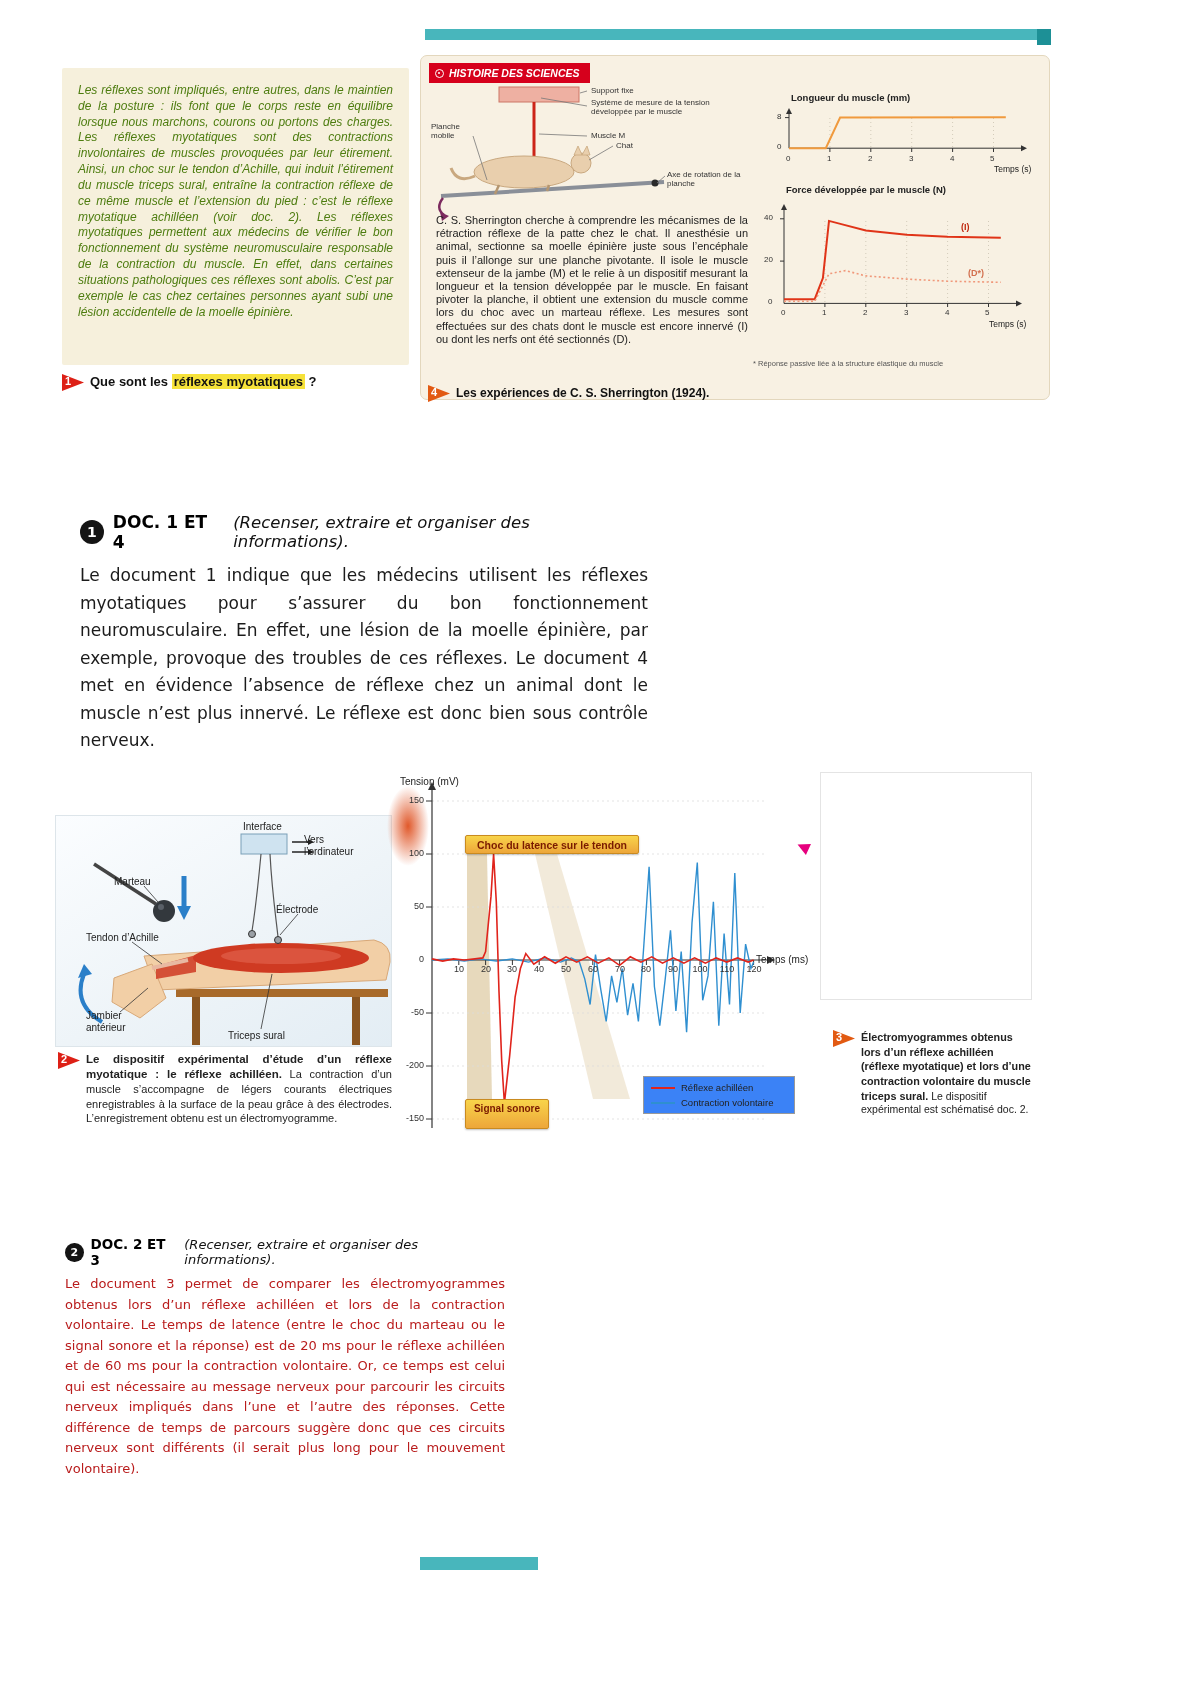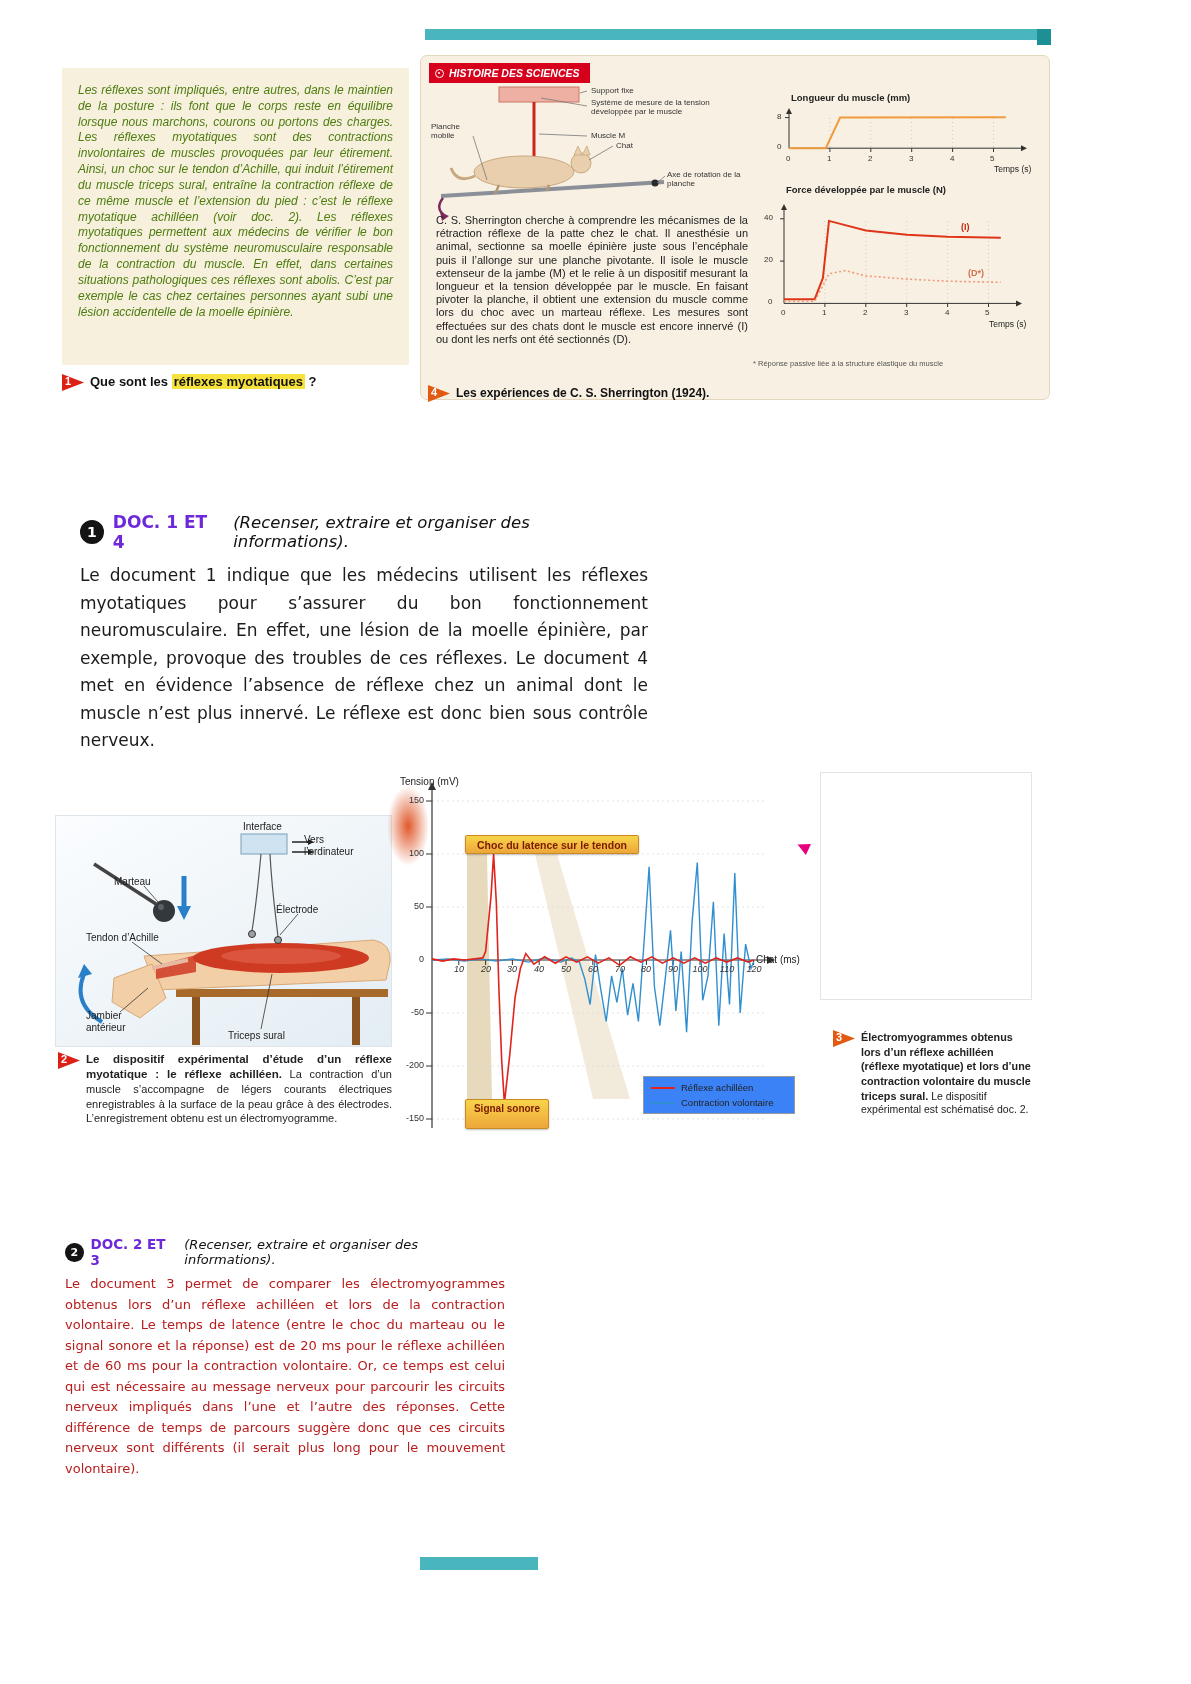--- a/index.html
+++ b/index.html
@@ -59,21 +59,21 @@
   .series-label { position:absolute; font-size:9px; font-weight:bold; }
   .footnote { position:absolute; left:332px; top:303px; width:292px; font-size:7.5px; color:#555; }
   polyline { fill:none; }
 
   
   .answer1 { position:absolute; left:80px; top:512px; width:568px; font-family:"DejaVu Sans", sans-serif; }
   .ans-head { display:flex; align-items:center; gap:9px; margin-bottom:10px; }
   .numc { display:inline-flex; align-items:center; justify-content:center; border-radius:50%; background:#141414; color:#fff; font-weight:bold; }
   .numc.big { width:24px; height:24px; font-size:14px; }
   .numc.small { width:19px; height:19px; font-size:11px; }
-  .ans-title { font-weight:bold; font-size:17px; color:#6d28d9; }
+  .ans-title { font-weight:bold; font-size:17px; color:#000000; }
   .ans-sub { font-style:italic; font-size:16.5px; color:#111; }
   .answer1 .ans-body { font-size:17px; line-height:1.62; text-align:justify; color:#1b1b1b; }
   .answer2 { position:absolute; left:65px; top:1236px; width:440px; font-family:"DejaVu Sans", sans-serif; }
   .answer2 .ans-title { font-size:13.5px; }
   .answer2 .ans-sub { font-size:13px; }
   .answer2 .ans-body { font-size:13px; line-height:1.58; text-align:justify; color:#b91c1c; }
   .answer2 .ans-head { margin-bottom:6px; gap:7px; }
 
   
   .doc2-fig { position:absolute; left:55px; top:815px; width:337px; height:232px;
@@ -82,21 +82,21 @@
   .doc2-caption { left:58px; top:1052px; width:334px; }
   .doc2-caption .ctext { font-size:11px; line-height:1.32; text-align:justify; color:#222; }
   .ctext b { font-size:11.5px; }
 
   
   .doc3-chart { position:absolute; left:395px; top:758px; width:640px; height:397px; background:#ffffff; }
   .orange-blob { position:absolute; left:-8px; top:28px; width:42px; height:80px; border-radius:50%;
     background:radial-gradient(closest-side,#e0592b 0%,rgba(224,89,43,0.45) 55%,rgba(224,89,43,0) 100%); }
   .emg-ylabel { position:absolute; left:5px; top:18px; font-size:10px; color:#222; }
   .emg-ytick { position:absolute; width:27px; text-align:right; font-size:9px; color:#333; }
-  .emg-xtick { position:absolute; width:20px; text-align:center; font-size:9px; color:#333;font-style:italic; }
+  .emg-xtick { position:absolute; width:20px; text-align:center; font-size:9px; color:#333; }
   .emg-xlabel { position:absolute; left:361px; top:196px; font-size:10px; color:#222; }
   .anno { position:absolute; font-weight:bold; color:#7a1b00; text-align:center;
     background:linear-gradient(180deg,#f8d44a,#eda63a); border:1px solid #c98a20; border-radius:2px;
     box-shadow:0 1px 2px rgba(0,0,0,0.25); }
   .anno.choc { left:70px; top:77px; width:174px; height:19px; font-size:10.5px; line-height:18px; }
   .anno.signal { left:70px; top:341px; width:84px; height:30px; font-size:10px; line-height:17px; }
   .emg-legend { position:absolute; left:248px; top:318px; width:152px; background:#3b82f6;
     border:1px solid #999; padding:5px 7px; display:flex; flex-direction:column; gap:4px; }
   .leg-row { display:flex; align-items:center; gap:6px; }
   .leg-swatch { display:inline-block; width:24px; height:2px; }
@@ -372,21 +372,21 @@
     <span class="emg-xtick" style="left:107px; top:206px;">30</span>
     <span class="emg-xtick" style="left:134px; top:206px;">40</span>
     <span class="emg-xtick" style="left:161px; top:206px;">50</span>
     <span class="emg-xtick" style="left:188px; top:206px;">60</span>
     <span class="emg-xtick" style="left:215px; top:206px;">70</span>
     <span class="emg-xtick" style="left:241px; top:206px;">80</span>
     <span class="emg-xtick" style="left:268px; top:206px;">90</span>
     <span class="emg-xtick" style="left:295px; top:206px;">100</span>
     <span class="emg-xtick" style="left:322px; top:206px;">110</span>
     <span class="emg-xtick" style="left:349px; top:206px;">120</span>
-    <div class="emg-xlabel">Chat (ms)</div>
+    <div class="emg-xlabel">Temps (ms)</div>
 
     <div class="anno choc">Choc du latence sur le tendon</div>
     <div class="anno signal">Signal sonore</div>
 
     <div class="emg-legend">
       <div class="leg-row">
         <span class="leg-swatch" style="background: rgb(224, 36, 28);"></span>
         <span class="leg-text">Réflexe achilléen</span>
       </div>
       <div class="leg-row">

